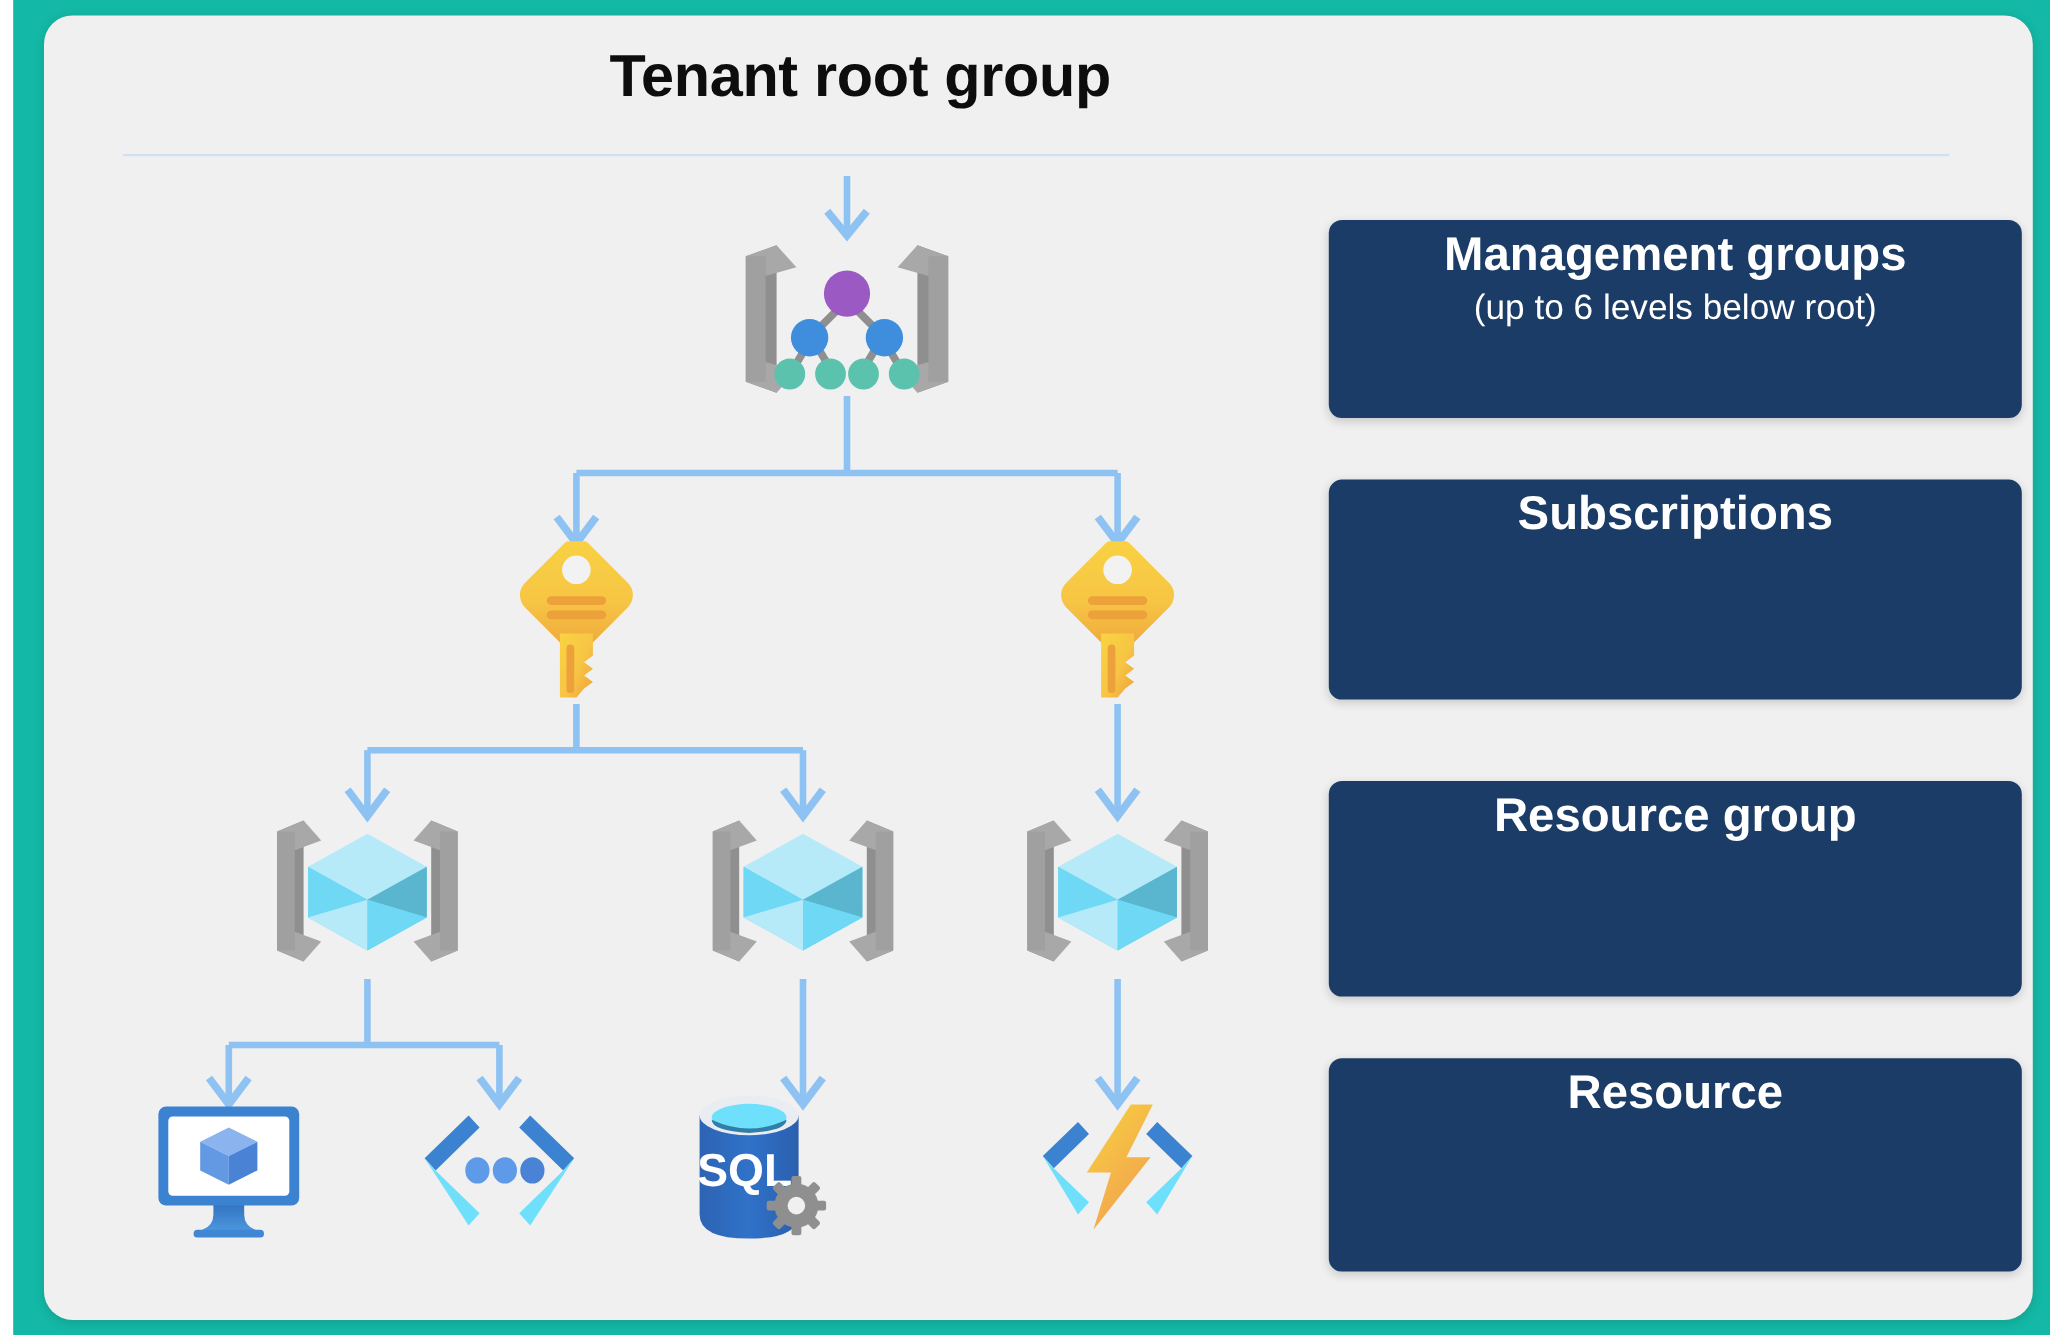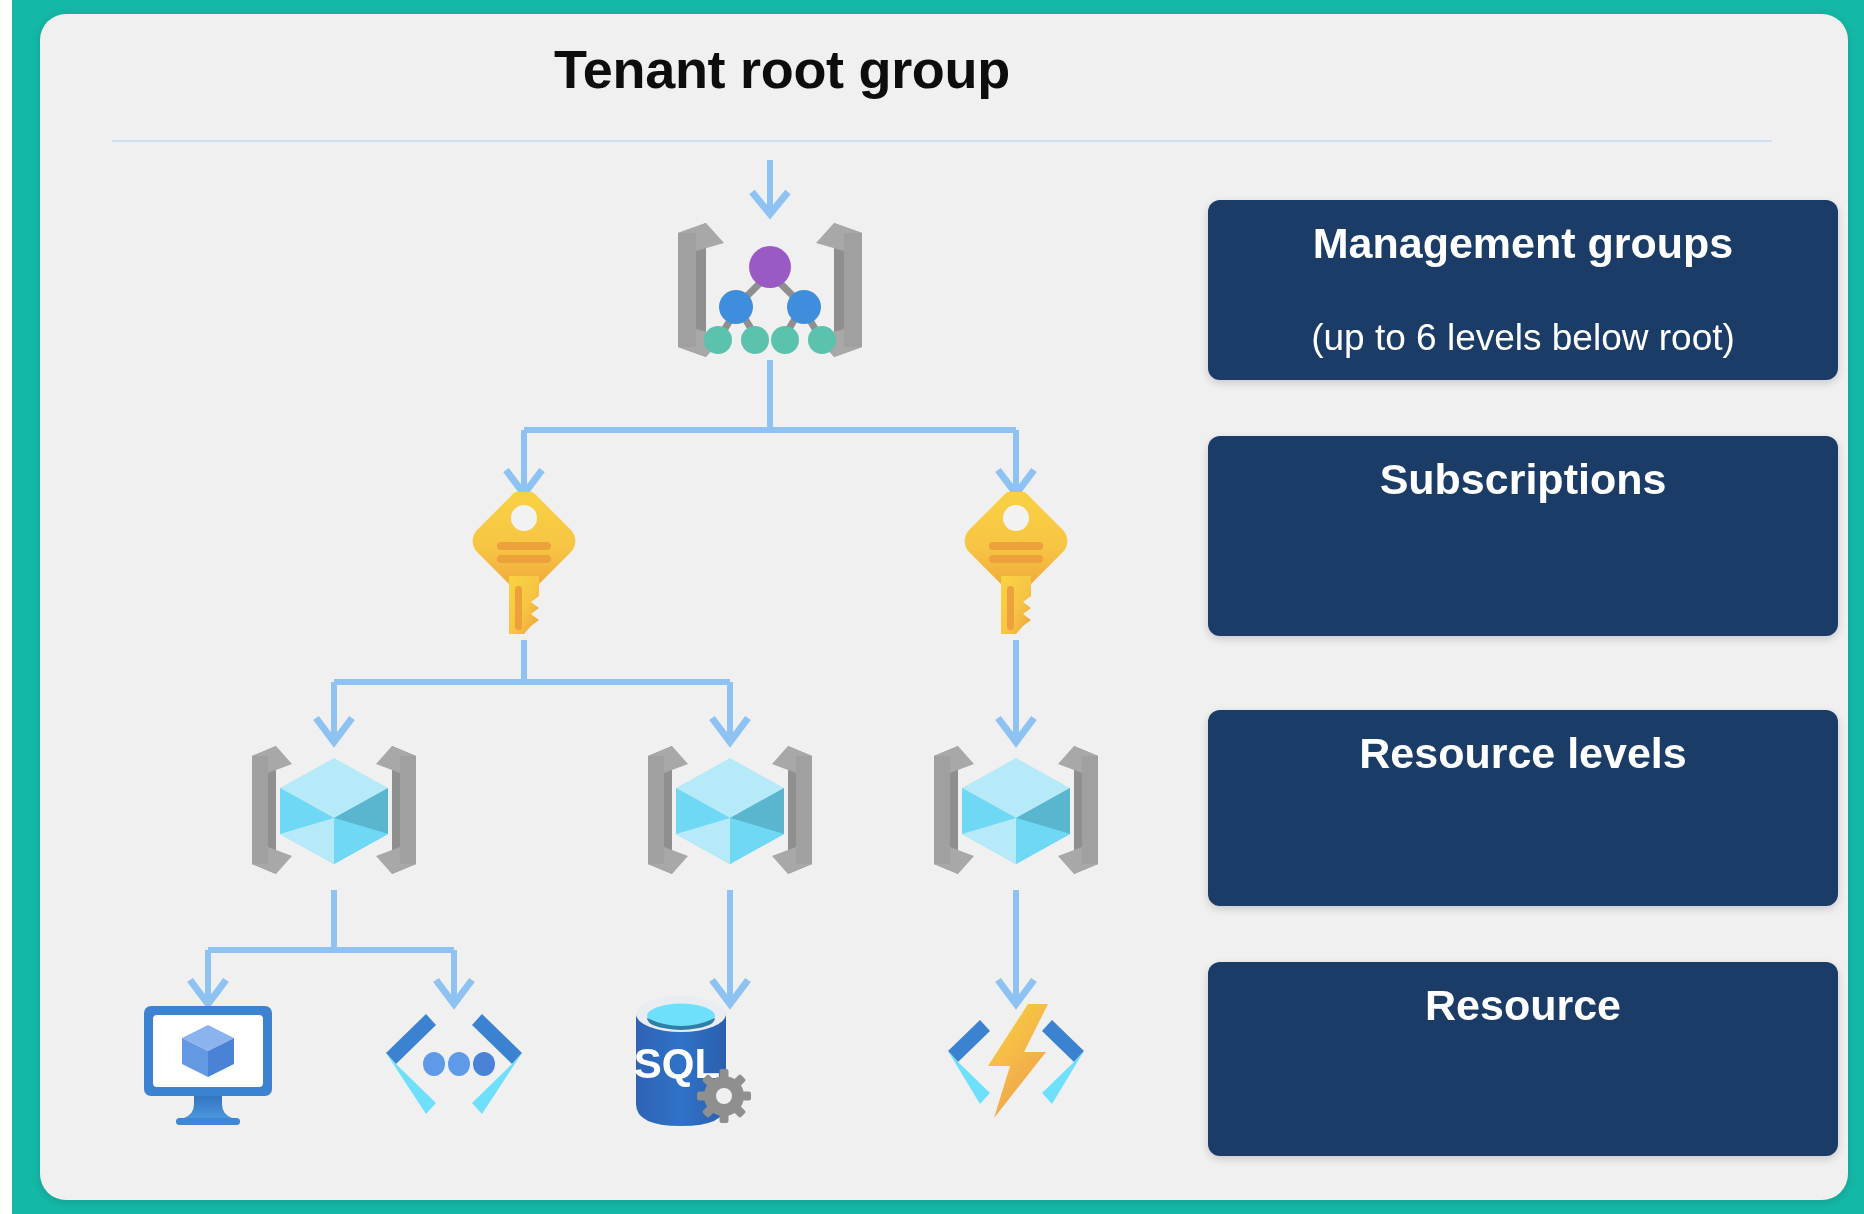--- a/index.html
+++ b/index.html
@@ -50,33 +50,33 @@
   .legend-card {
     position: absolute;
     left: 1196px;
     width: 630px;
     background: #1b3c66;
     border-radius: 12px;
     box-shadow: 0 3px 9px rgba(0,0,0,0.16);
     display: flex;
     flex-direction: column;
     align-items: center;
-    justify-content: space-between;
+    justify-content: flex-start;
     color: #ffffff;
-    padding: 20px 18px;
+    padding: 8px 18px;
   }
   .legend-title {
     font-size: 43px;
     font-weight: bold;
     line-height: 1.08;
     text-align: center;
     white-space: nowrap;
   }
   .legend-sub {
-    font-size: 37px;
+    font-size: 32px;
     font-weight: normal;
     line-height: 1.2;
     margin-top: 6px;
     text-align: center;
     white-space: nowrap;
   }
   #card-mg  { top: 200px;  height: 180px; }
   #card-sub { top: 436px;  height: 200px; }
   #card-rg  { top: 710px;  height: 196px; }
   #card-res { top: 962px;  height: 194px; }
@@ -402,19 +402,19 @@
   <div class="legend-card" id="card-mg">
     <div class="legend-title">Management groups</div>
     <div class="legend-sub">(up to 6 levels below root)</div>
   </div>
 
   <div class="legend-card" id="card-sub">
     <div class="legend-title">Subscriptions</div>
   </div>
 
   <div class="legend-card" id="card-rg">
-    <div class="legend-title">Resource levels</div>
+    <div class="legend-title">Resource group</div>
   </div>
 
   <div class="legend-card" id="card-res">
     <div class="legend-title">Resource</div>
   </div>
 </div>
 
 </body></html>

